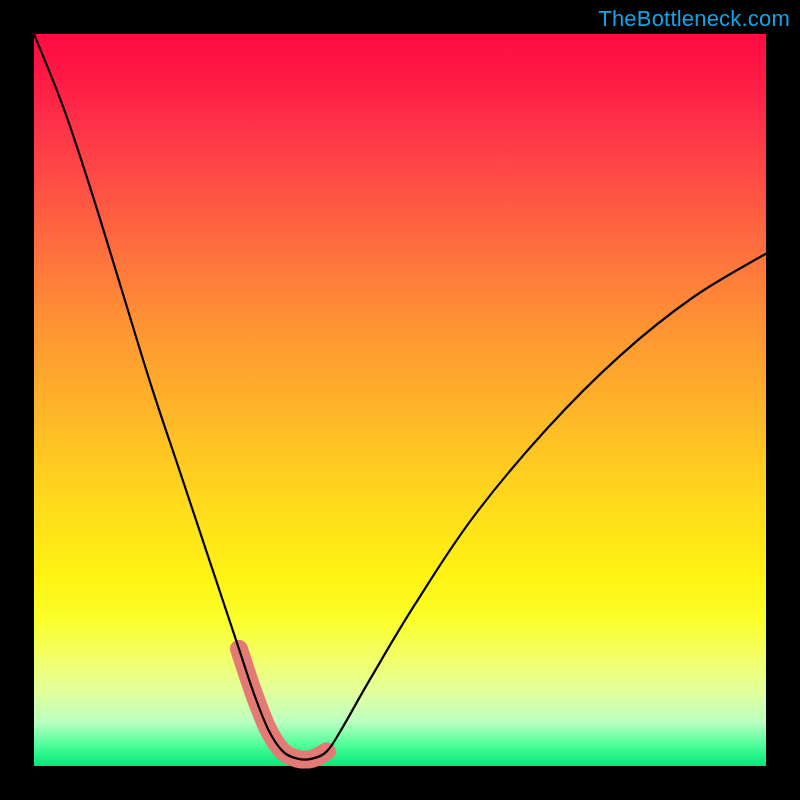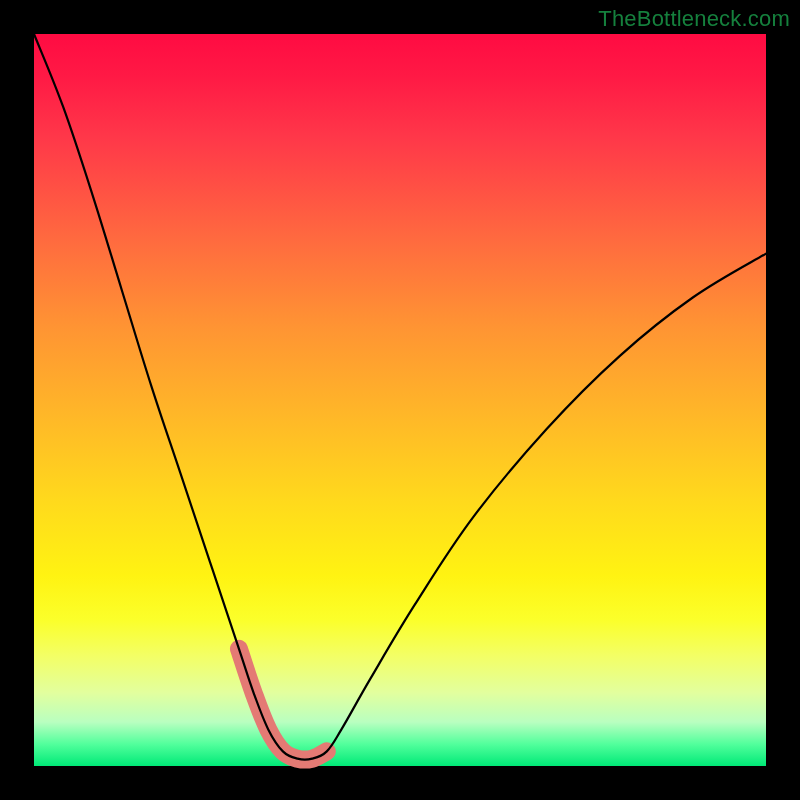--- a/index.html
+++ b/index.html
@@ -41,21 +41,21 @@
       #e2ff9e 90%,
       #b9ffc0 94%,
       #52ff9c 97%,
       #00e977 100%
     );
   }
   .watermark {
     position: absolute;
     top: 6px;
     right: 10px;
-    color: #15803d;
+    color: #0ea5e9;
     font-size: 22px;
     font-weight: 500;
     letter-spacing: 0.2px;
     z-index: 10;
   }
   svg.overlay {
     position: absolute;
     left: 0;
     top: 0;
     width: 732px;

